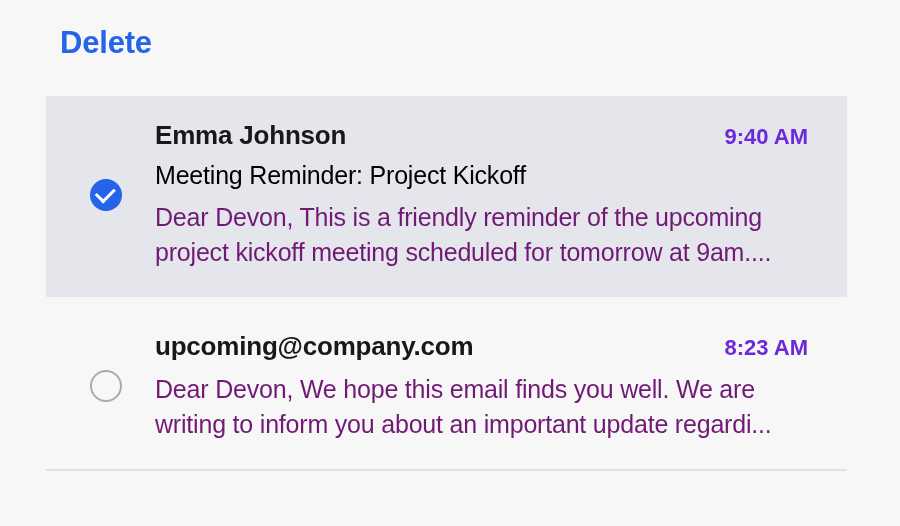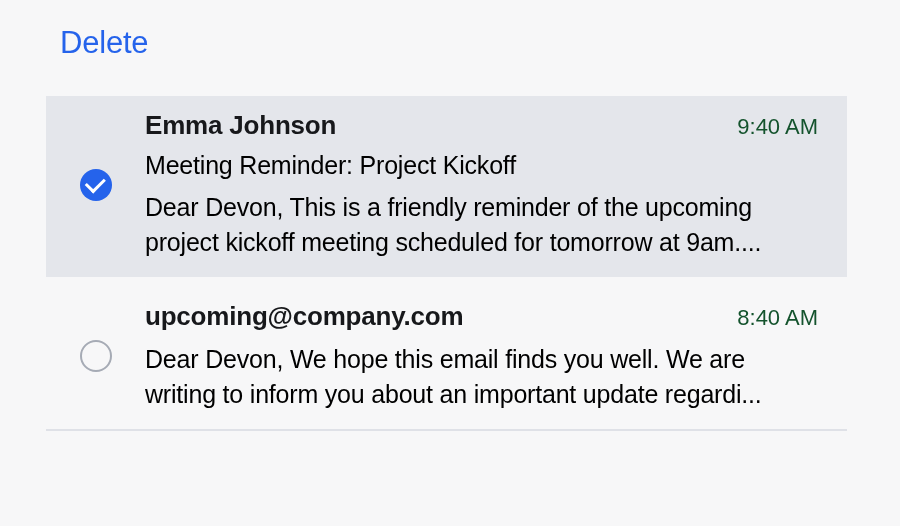--- a/index.html
+++ b/index.html
@@ -41,39 +41,39 @@
     color: #2563eb;
     background: none;
     border: none;
     padding: 0;
     margin: 0;
     cursor: pointer;
     font-family: "Liberation Sans", sans-serif;
     letter-spacing: -0.2px;
     white-space: nowrap;
   }
-  .toolbar-btn.delete { font-weight: 400; }
+  .toolbar-btn.delete { font-weight: 700; }
   .toolbar-btn.cancel { font-weight: 400; }
 
   
   .list {
     position: absolute;
     top: 96px;
     left: 0;
     width: 900px;
   }
 
   .row {
     position: relative;
     display: flex;
     align-items: flex-start;
     width: 801px;
     margin-left: 46px;
     box-sizing: border-box;
-    padding: 0;
+    padding: 10px;
   }
   .row.selected {
     background: #e4e6eb;
   }
   .row-inner {
     display: flex;
     align-items: center;
     width: 100%;
     padding: 14px 0 18px 0;
     box-sizing: border-box;
@@ -130,39 +130,39 @@
     font-size: 26px;
     font-weight: 700;
     color: #17181b;
     letter-spacing: -0.2px;
     white-space: nowrap;
     overflow: hidden;
     text-overflow: ellipsis;
   }
   .time {
     font-size: 22px;
-    font-weight: 400;
-    color: #14532d;
+    font-weight: 700;
+    color: #6d28d9;
     white-space: nowrap;
     margin-left: 16px;
   }
   .subject {
     font-size: 25px;
     font-weight: 400;
     color: #000000;
     margin-top: 10px;
     letter-spacing: -0.2px;
     white-space: nowrap;
     overflow: hidden;
     text-overflow: ellipsis;
   }
   .preview {
     font-size: 25px;
     font-weight: 400;
-    color: #000000;
+    color: #701a75;
     margin-top: 10px;
     line-height: 1.38;
     letter-spacing: -0.2px;
   }
 
   .divider {
     width: 801px;
     margin-left: 46px;
     height: 2px;
     background: #dfe1e7;
@@ -202,21 +202,21 @@
     <div class="spacer-10"></div>
 
     <div class="row">
       <div class="row-inner">
         <div class="select-col">
           <span class="circle unchecked"></span>
         </div>
         <div class="msg">
           <div class="msg-head">
             <div class="sender">upcoming@company.com</div>
-            <div class="time">8:40 AM</div>
+            <div class="time">8:23 AM</div>
           </div>
           <div class="preview">Dear Devon, We hope this email finds you well. We are writing to inform you about an important update regardi...</div>
         </div>
       </div>
     </div>
 
     <div class="divider"></div>
 
   </div>
 </div>

